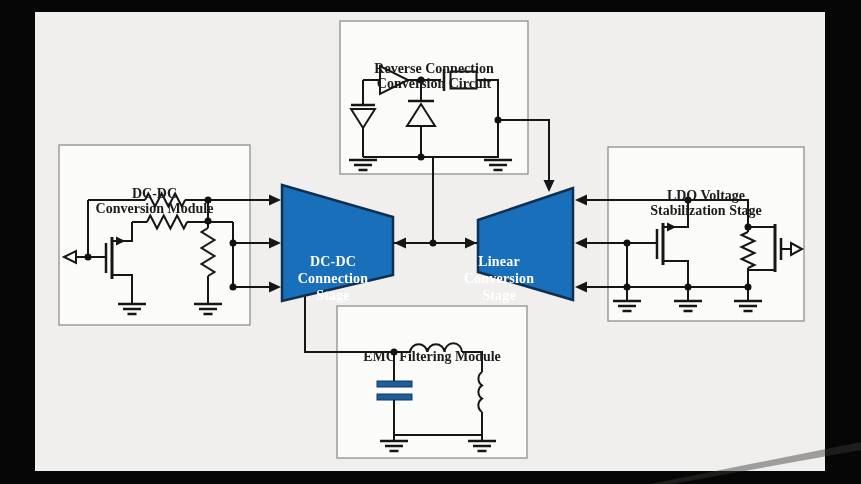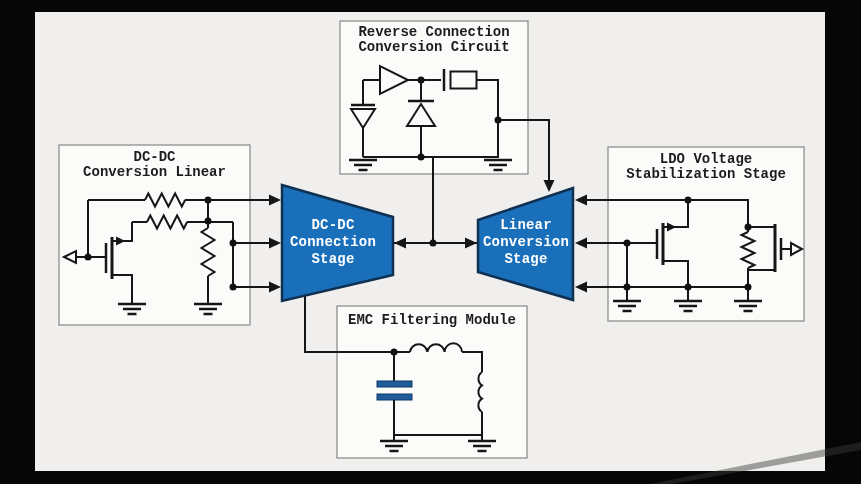--- a/index.html
+++ b/index.html
@@ -4,21 +4,21 @@
 <style>
   html,body{margin:0;padding:0;}
   body{
     width:861px;height:484px;background:#060606;position:relative;overflow:hidden;
     font-family:"Liberation Sans", sans-serif;
   }
   #stage{position:absolute;left:0;top:0;width:861px;height:484px;}
   svg{position:absolute;left:0;top:0;}
   .label{
     position:absolute;text-align:center;font-weight:bold;
-    font-family:Liberation Mono, monospace;pointer-events:none;
+    font-family:Liberation Serif, serif;pointer-events:none;margin-top:36px;
   }
   .box-title{font-size:14px;line-height:15px;color:#1c1c1c;}
   .stage-label{font-size:14px;line-height:17px;color:#ffffff;letter-spacing:.2px;}
 </style>
 </head>
 <body>
 
 <div id="stage">
 
 <svg width="861" height="484" viewBox="0 0 861 484">
@@ -176,37 +176,37 @@
   </g>
 </svg>
 
 <div class="label box-title" style="left:340px;top:25px;width:188px">
   <span>Reverse Connection</span><br>
   <span>Conversion Circuit</span>
 </div>
 
 <div class="label box-title" style="left:59px;top:150px;width:191px">
   <span>DC-DC</span><br>
-  <span>Conversion Linear</span>
+  <span>Conversion Module</span>
 </div>
 
 <div class="label box-title" style="left:337px;top:313px;width:190px">
   <span>EMC Filtering Module</span>
 </div>
 
 <div class="label box-title" style="left:608px;top:152px;width:196px">
   <span>LDO Voltage</span><br>
   <span>Stabilization Stage</span>
 </div>
 
 <div class="label stage-label" style="left:283px;top:217px;width:100px">
   <span>DC-DC</span><br>
   <span>Connection</span><br>
   <span>Stage</span>
 </div>
 
-<div class="label stage-label" style="left:476px;top:217px;width:100px">
+<div class="label stage-label" style="left:449px;top:217px;width:100px">
   <span>Linear</span><br>
   <span>Conversion</span><br>
   <span>Stage</span>
 </div>
 
 </div>
 
 </body></html>

